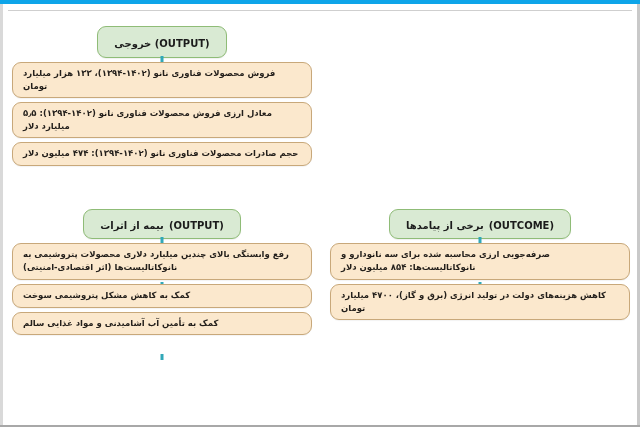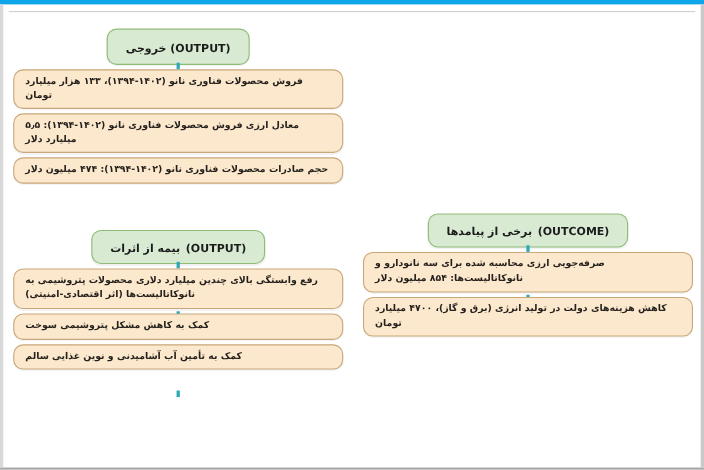--- a/index.html
+++ b/index.html
@@ -44,21 +44,21 @@
     background: #cfcfcf;
   }
 
   .quadrant {
     position: absolute;
     width: 300px;
   }
   .q-output  { left: 12px;  top: 22px; }
   .q-input   { left: 330px; top: 22px; }
   .q-impact  { left: 12px;  top: 205px; }
-  .q-outcome { left: 330px; top: 190px; }
+  .q-outcome { left: 330px; top: 205px; }
 
   .header-wrap {
     display: flex;
     justify-content: center;
     position: relative;
   }
 
   .header-box {
     background: #d9ead3;
     border: 1px solid #8fbc77;
@@ -164,21 +164,21 @@
       <div class="seg" style="top:39px;"></div>
       <div class="row-box tall">
         <span class="row-text">رفع وابستگی بالای چندین میلیارد دلاری محصولات پتروشیمی به نانوکاتالیست‌ها (اثر اقتصادی-امنیتی)</span>
       </div>
       <div class="seg" style="top:83px;"></div>
       <div class="row-box">
         <span class="row-text">کمک به کاهش مشکل پتروشیمی سوخت</span>
       </div>
       <div class="seg" style="top:111px;"></div>
       <div class="row-box">
-        <span class="row-text">کمک به تأمین آب آشامیدنی و نوین غذایی سالم</span>
+        <span class="row-text">کمک به تأمین آب آشامیدنی و مواد غذایی سالم</span>
       </div>
     </div>
   </div>
 
   <div class="quadrant q-outcome">
     <div class="header-wrap">
       <div class="header-box two-line">
         <span class="line">برخی از پیامدها</span>
         <span class="line">(OUTCOME)</span>
       </div>

